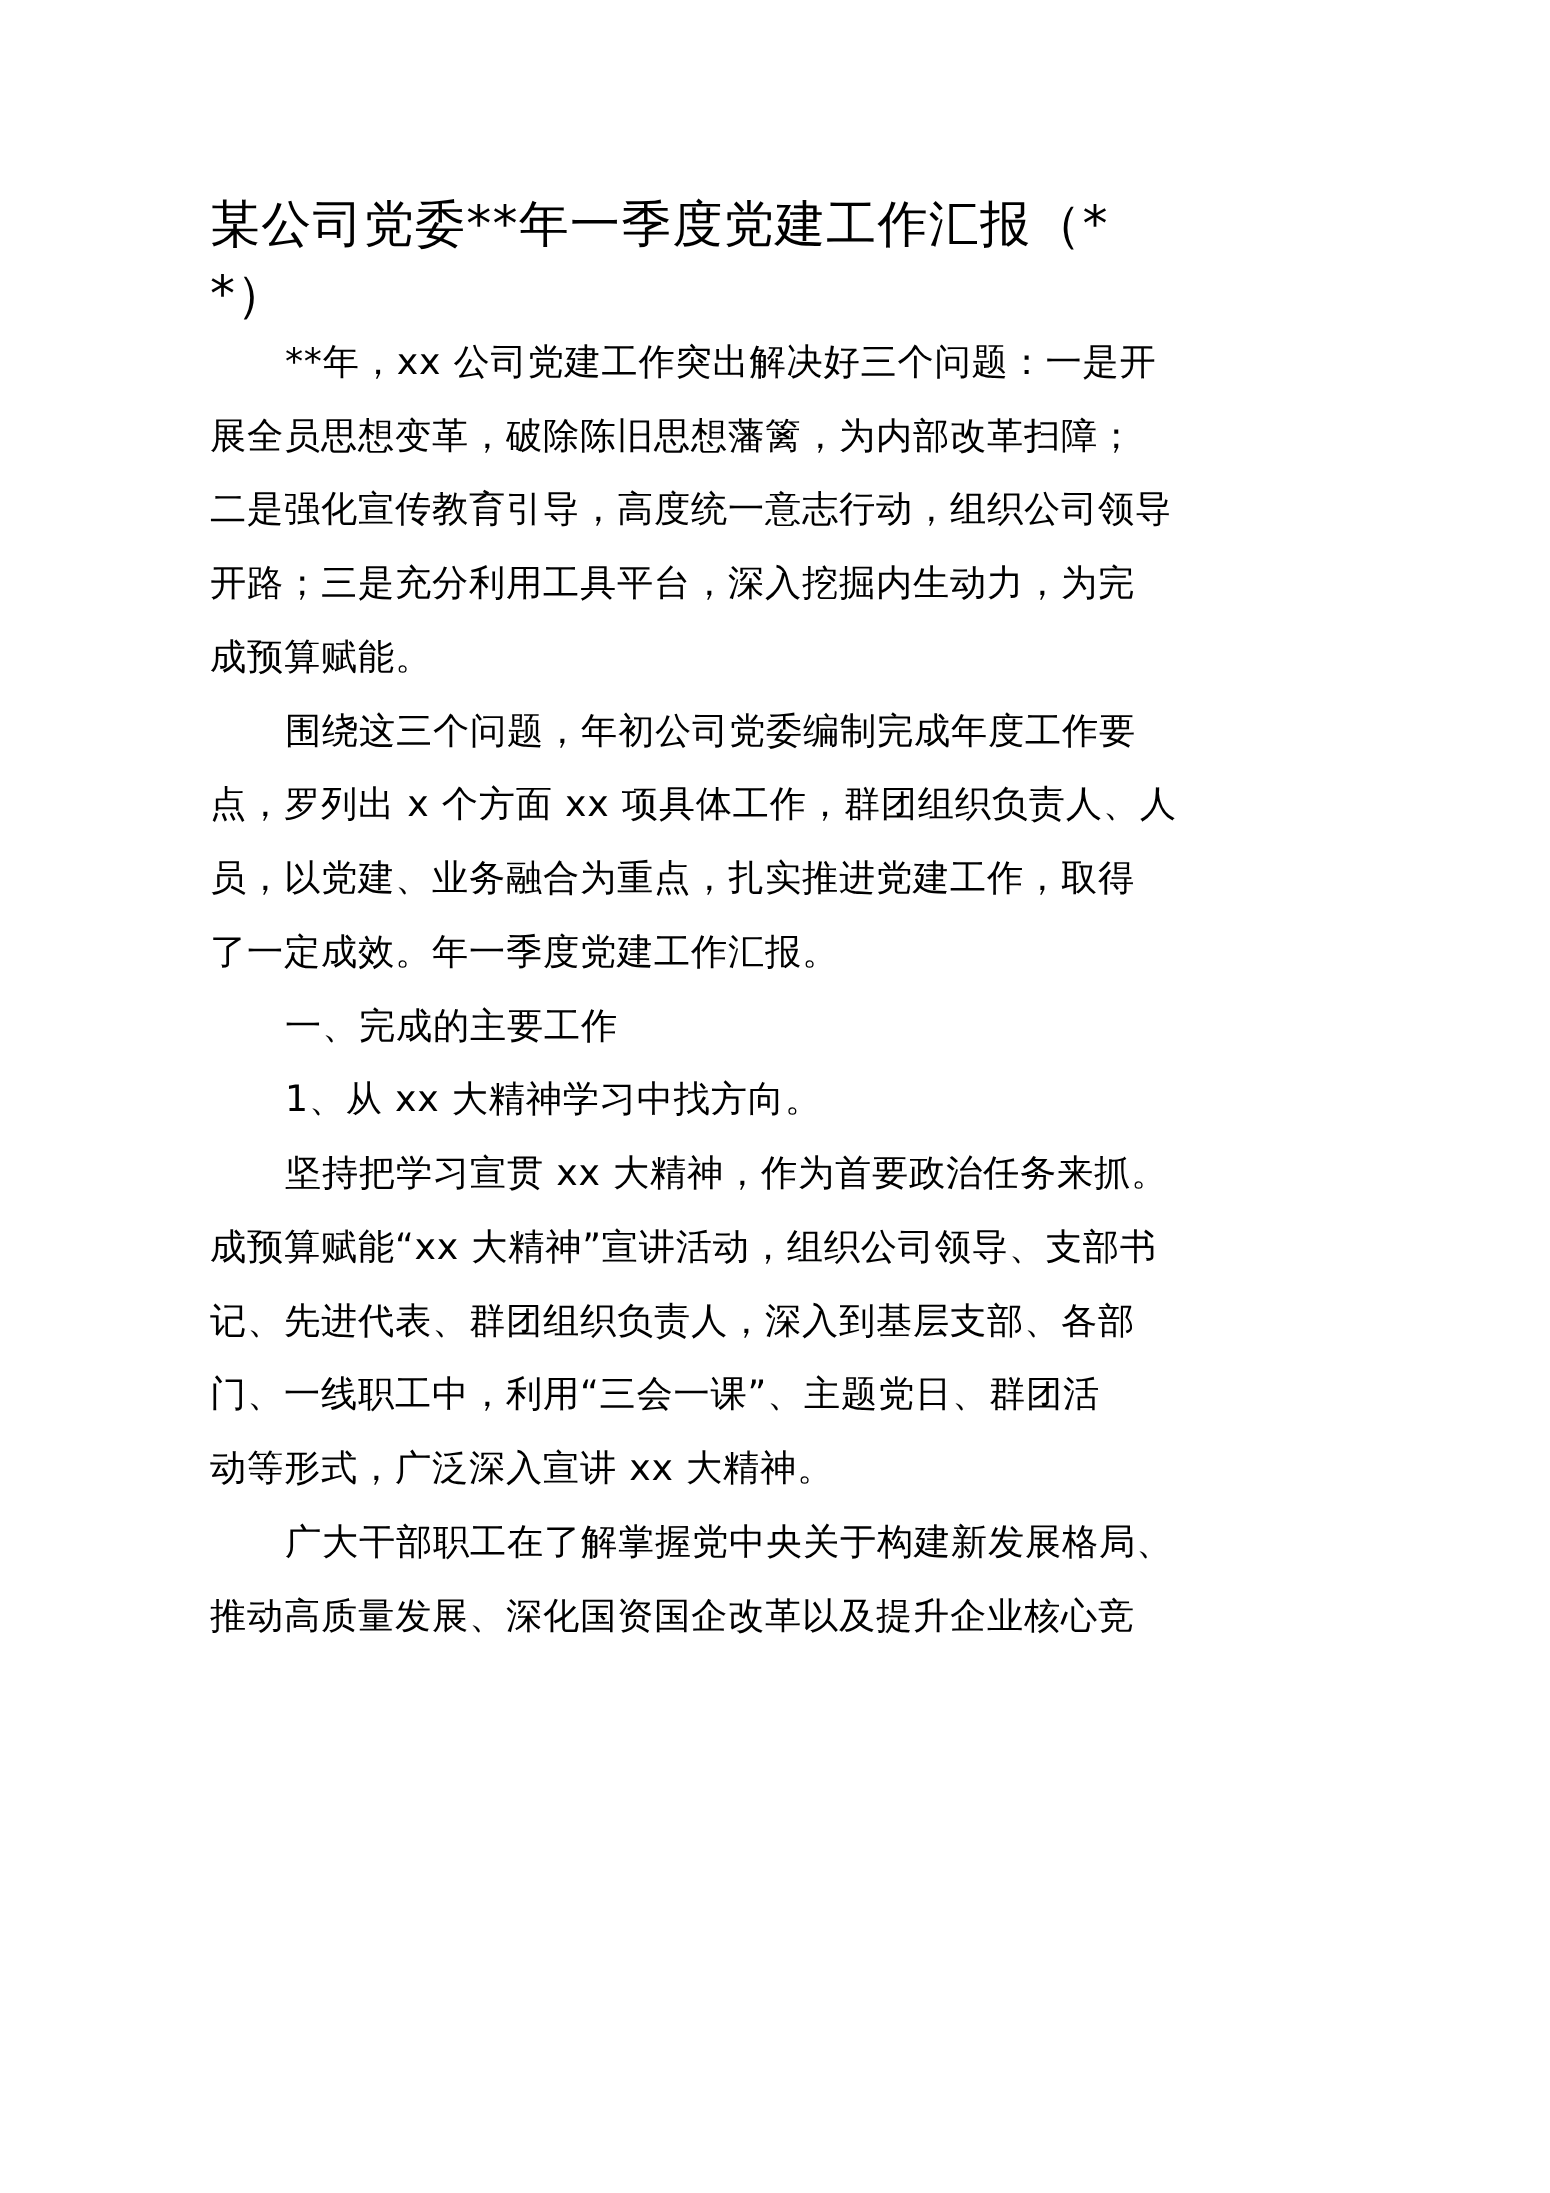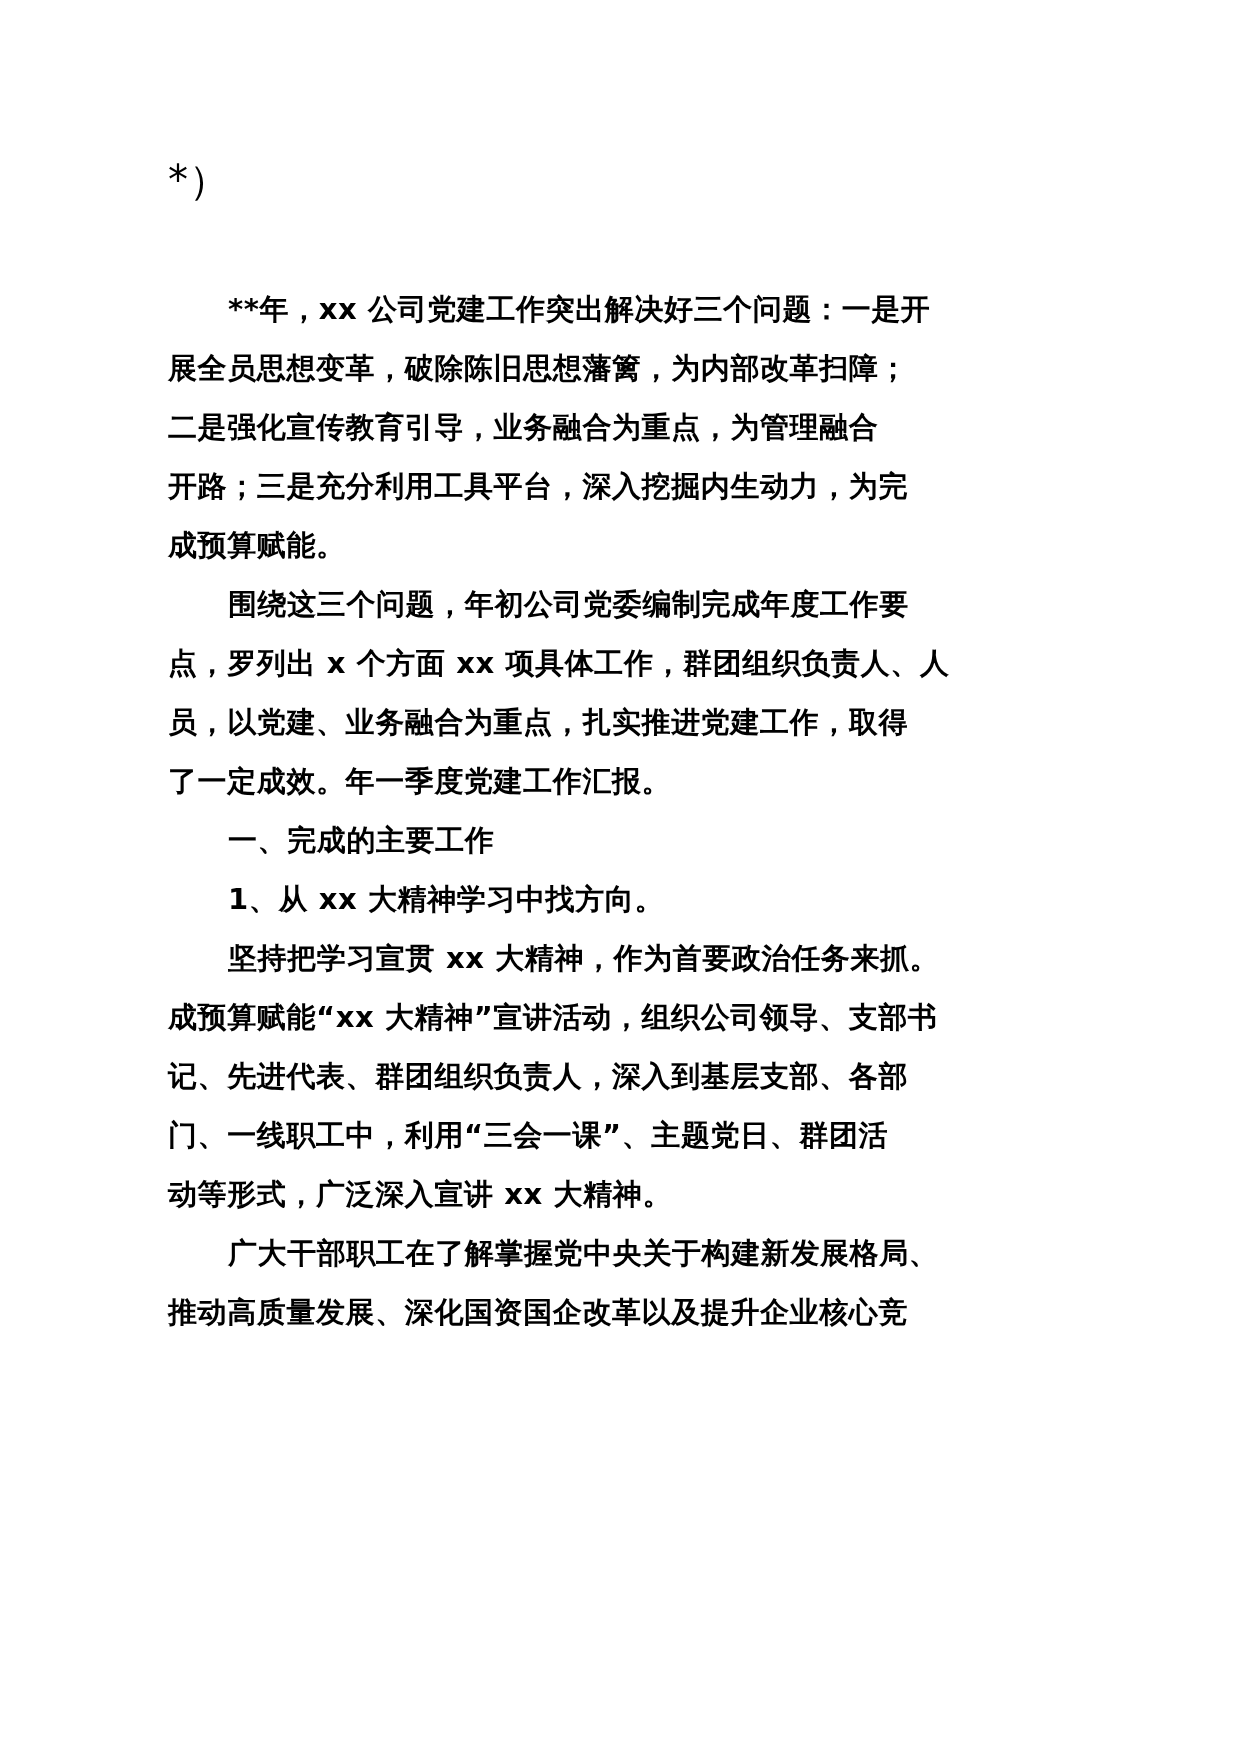--- a/index.html
+++ b/index.html
@@ -33,49 +33,49 @@
       letter-spacing: 1px;
       white-space: nowrap;
     }
     .title .tline {
       display: block;
       height: 56px;
     }
     .body {
       position: absolute;
       left: 168px;
-      top: 280px;
+      top: 260px;
       width: 900px;
-      font-weight: bold;
     }
     .line {
       display: block;
       height: 59px;
       line-height: 59px;
       font-size: 29px;
       white-space: nowrap;
       letter-spacing: 0.6px;
     }
     .indent {
       padding-left: 60px;
     }
   </style>
 </head>
 <body>
 
 <div class="page">
 
   <div class="title">
+    <span class="tline">某公司党委**年一季度党建工作汇报（*</span>
     <span class="tline">*）</span>
   </div>
 
   <div class="body">
     <span class="line indent">**年，xx 公司党建工作突出解决好三个问题：一是开</span>
     <span class="line">展全员思想变革，破除陈旧思想藩篱，为内部改革扫障；</span>
-    <span class="line">二是强化宣传教育引导，业务融合为重点，为管理融合</span>
+    <span class="line">二是强化宣传教育引导，高度统一意志行动，组织公司领导</span>
     <span class="line">开路；三是充分利用工具平台，深入挖掘内生动力，为完</span>
     <span class="line">成预算赋能。</span>
 
     <span class="line indent">围绕这三个问题，年初公司党委编制完成年度工作要</span>
     <span class="line">点，罗列出 x 个方面 xx 项具体工作，群团组织负责人、人</span>
     <span class="line">员，以党建、业务融合为重点，扎实推进党建工作，取得</span>
     <span class="line">了一定成效。年一季度党建工作汇报。</span>
 
     <span class="line indent">一、完成的主要工作</span>
     <span class="line indent">1、从 xx 大精神学习中找方向。</span>

